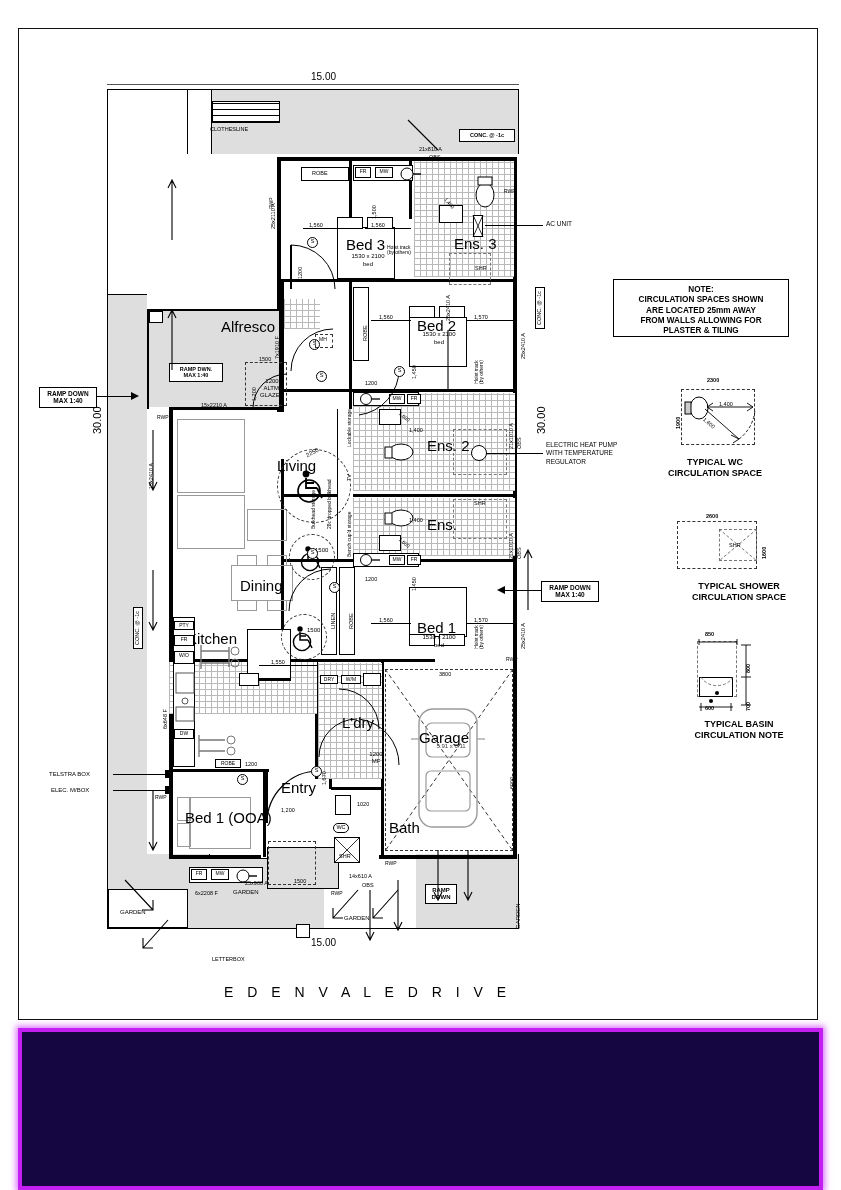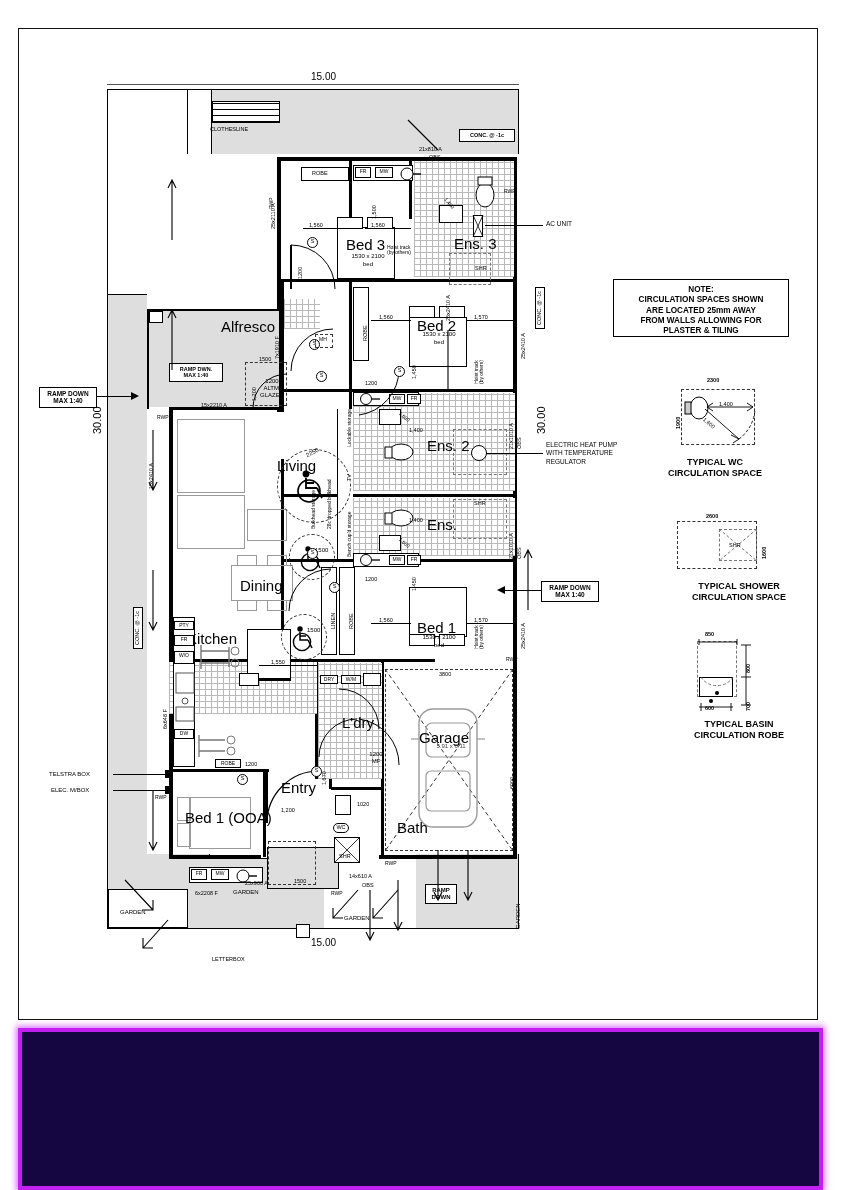--- a/index.html
+++ b/index.html
@@ -222,21 +222,21 @@
     <div class="rm" style="left:268px;top:828px;">Porch</div>
     <div class="box grey" style="left:248px;top:818px;width:72px;height:42px;border:1px solid #000;"></div>
     <svg style="left:248px;top:742px;width:54px;height:54px;">
       <path d="M0,52 A52,52 0 0,1 52,0" fill="none" stroke="#000" stroke-width="1.2"></path>
       <line x1="0" y1="52" x2="0" y2="0" stroke="#000" stroke-width="2"></line>
     </svg>
     <div class="dim" style="left:262px;top:778px;">1,200</div>
     <div class="dim" style="left:275px;top:849px;">1500</div>
     <div class="dash" style="left:249px;top:812px;width:48px;height:44px;"></div>
 
-    <div class="rm" style="left:342px;top:790px;padding-left:36px;">Bath</div>
+    <div class="rm" style="left:334px;top:790px;padding-left:36px;">Bath</div>
     <div class="dim" style="left:338px;top:772px;">1020</div>
     <div class="circletag" style="left:314px;top:794px;width:16px;height:10px;border-radius:6px;">WC</div>
     <div class="outl" style="left:316px;top:766px;width:16px;height:20px;"></div>
     <div class="outl" style="left:315px;top:808px;width:26px;height:26px;"></div>
     <svg style="left:315px;top:808px;width:26px;height:26px;">
       <line x1="0" y1="0" x2="26" y2="26" stroke="#000" stroke-width="0.8"></line>
       <line x1="26" y1="0" x2="0" y2="26" stroke="#000" stroke-width="0.8"></line>
     </svg>
     <div class="dim" style="left:320px;top:824px;">SHR</div>
     <div class="rm-sm" style="left:345px;top:722px;width:24px;white-space:pre-line;">1200
@@ -583,19 +583,20 @@
     <div class="dimv" style="left:726px;top:644px;font-weight:bold;">800</div>
     <div class="dimv" style="left:726px;top:682px;font-weight:bold;">700</div>
     <div class="dim" style="left:686px;top:676px;font-weight:bold;">600</div>
     <svg style="left:670px;top:600px;width:70px;height:86px;">
       <path d="M10,10 L10,16 M48,10 L48,16 M10,13 L48,13" stroke="#000" stroke-width="0.9"></path>
       <path d="M52,16 L62,16 M52,48 L62,48 M52,76 L62,76" stroke="#000" stroke-width="0.9"></path>
       <path d="M57,16 L57,48 M57,48 L57,76" stroke="#000" stroke-width="0.9"></path>
       <path d="M10,78 L44,78 M12,74 L12,82 M42,74 L42,82" stroke="#000" stroke-width="0.9"></path>
     </svg>
     <div class="legend-cap" style="left:640px;top:690px;width:160px;">TYPICAL BASIN
-CIRCULATION ROBE</div>
+CIRCULATION NOTE</div>
   </div>
 
+  <div class="street" style="left:205px;top:955px;">E D E N V A L E   D R I V E</div>
 
 </div>
 
 <div id="bottom-panel"></div>
 
 </body></html>

